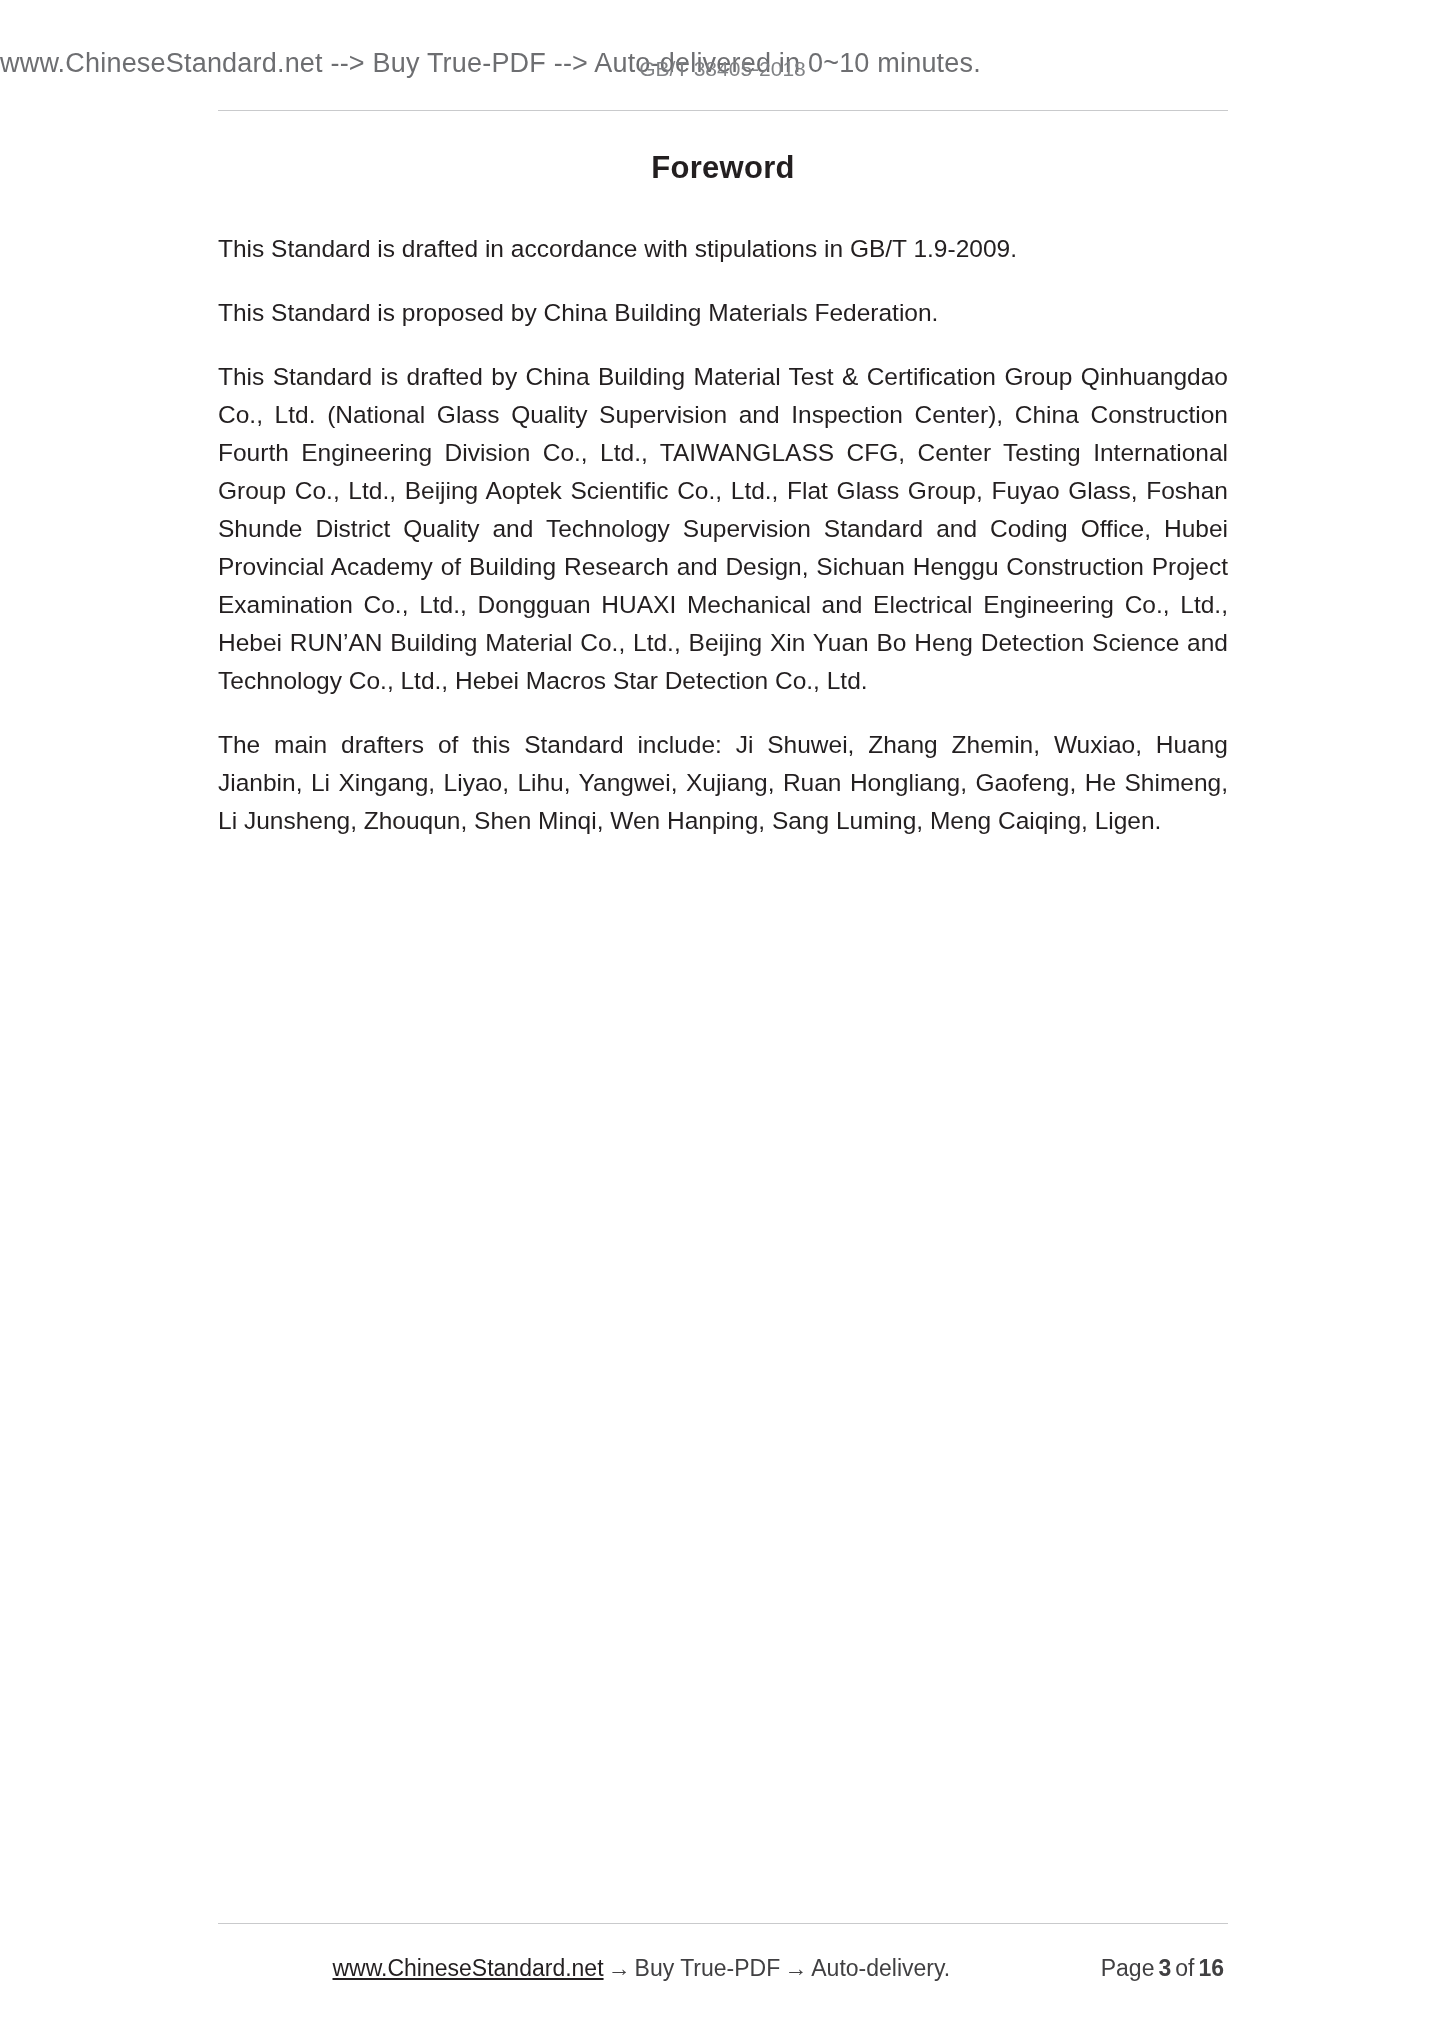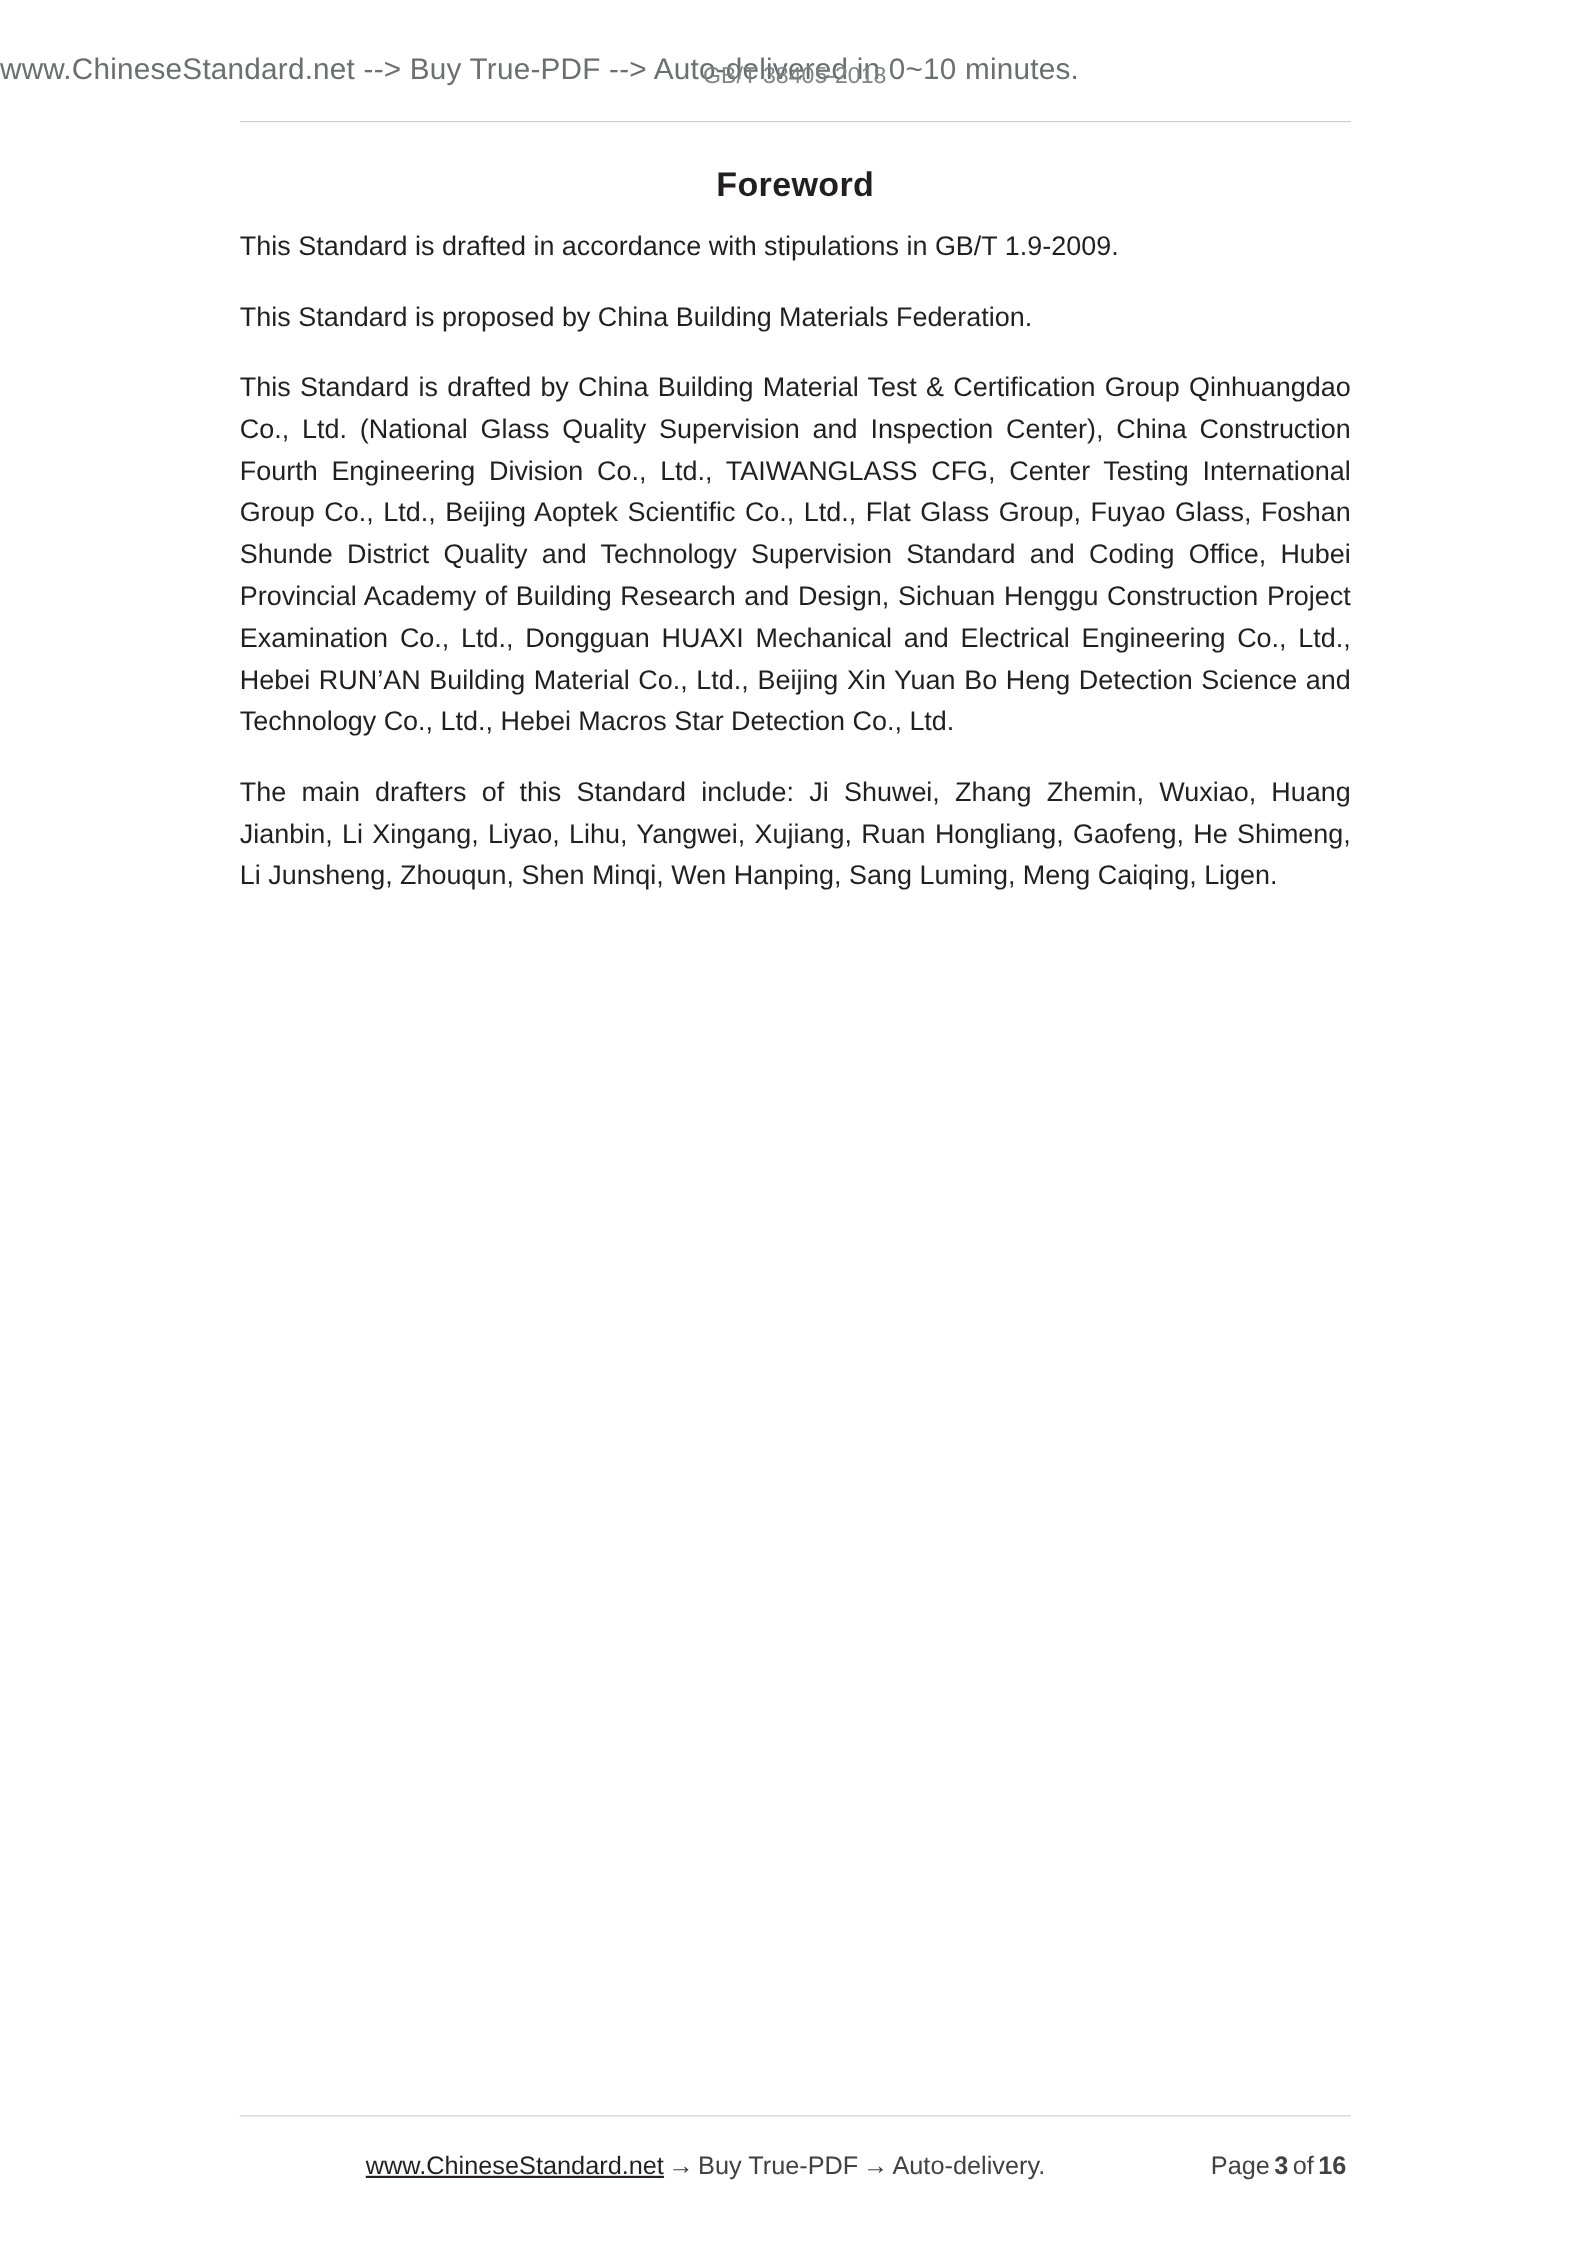--- a/index.html
+++ b/index.html
@@ -53,21 +53,21 @@
     position: absolute;
     top: 150px;
     left: 218px;
     width: 1010px;
   }
   .doc-title {
     text-align: center;
     font-size: 31px;
     font-weight: bold;
     color: #231f20;
-    margin: 0 0 20px 0;
+    margin: 0 0 44px 0;
     letter-spacing: 0.3px;
   }
   p.para {
     font-size: 24.5px;
     line-height: 38px;
     margin: 0 0 26px 0;
     text-align: justify;
     text-justify: inter-word;
     color: #231f20;
   }

